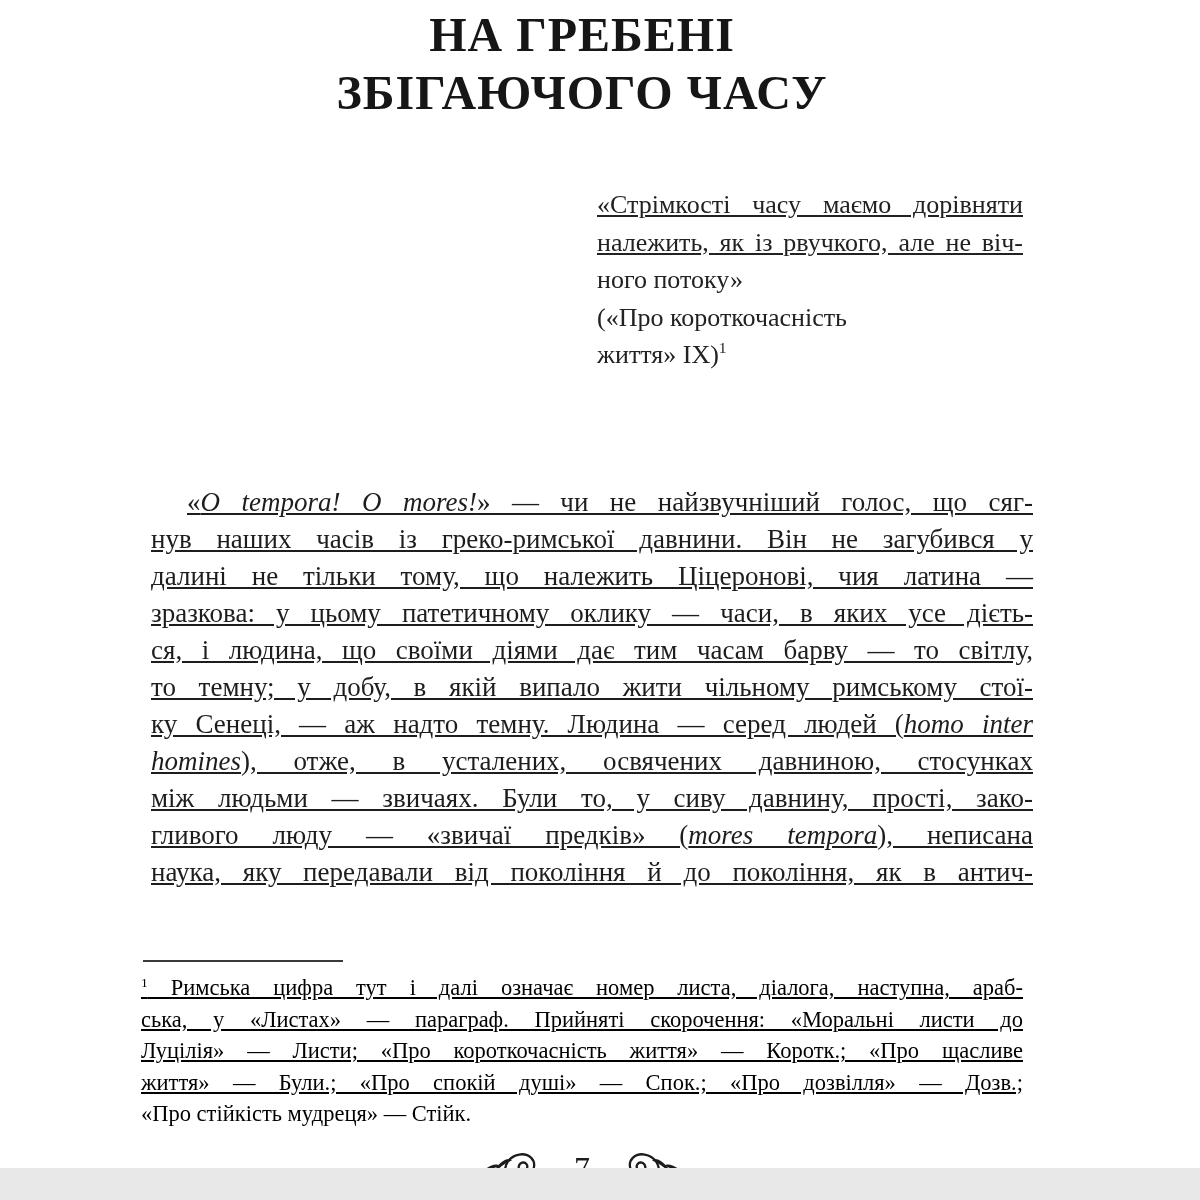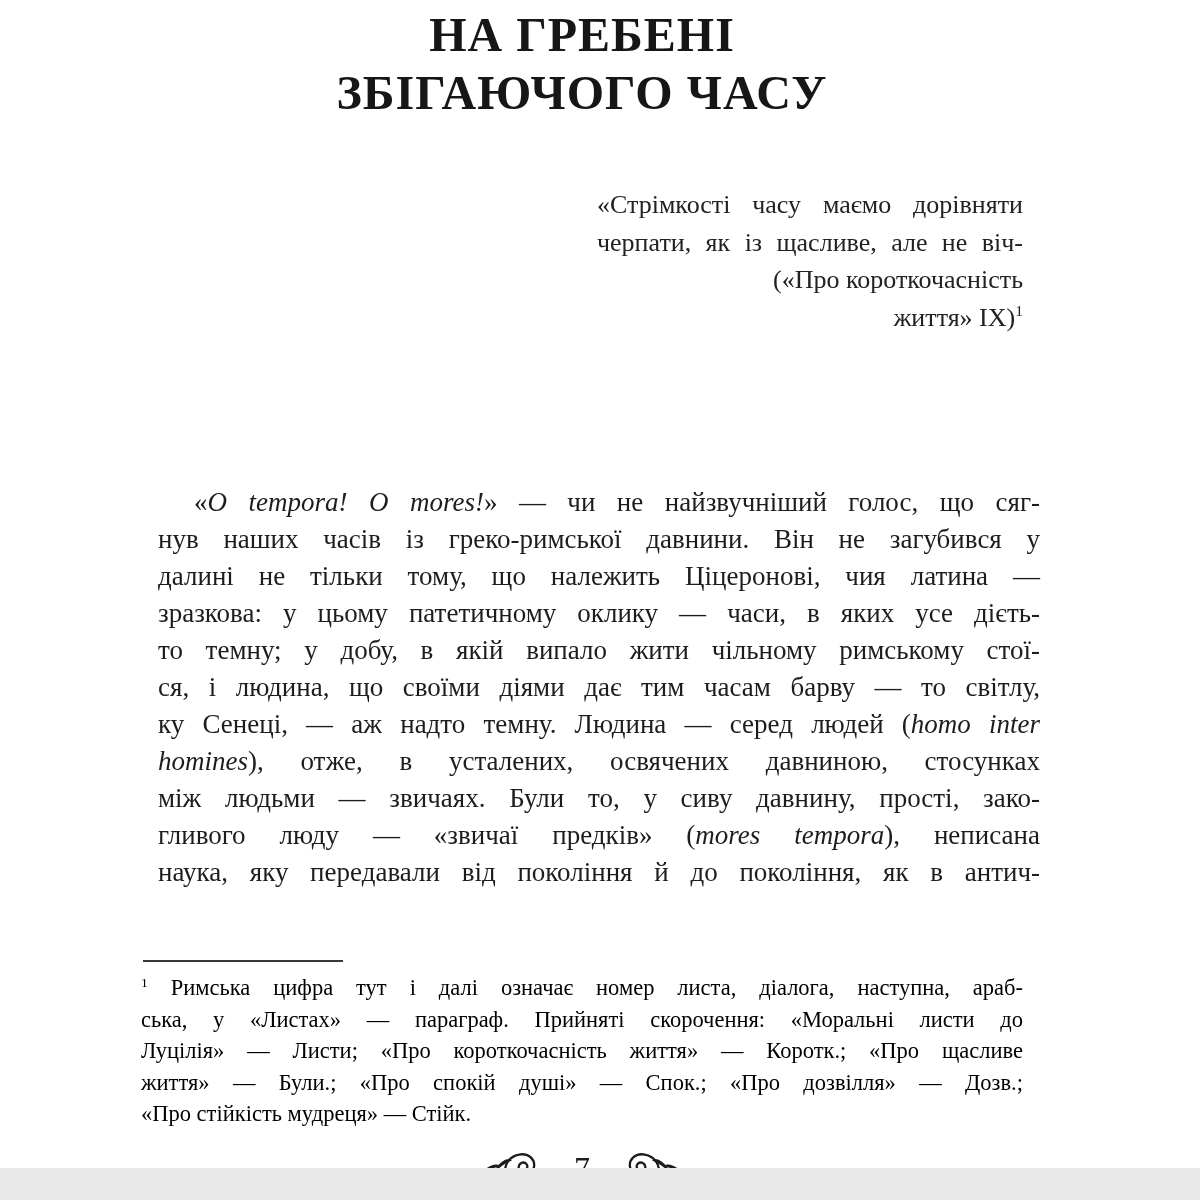--- a/index.html
+++ b/index.html
@@ -22,38 +22,38 @@
     color:#161616;
   }
   
   .epigraph{
     position:absolute;left:597px;top:186px;width:426px;
     font-size:26px;line-height:37.5px;
     color:#222;
   }
   
   .body-text{
-    position:absolute;left:158px;top:484px;width:882px;
+    position:absolute;left:151px;top:484px;width:882px;
     font-size:27px;line-height:37px;
     color:#1d1d1d;
   }
   
   .footnote-rule{
     position:absolute;left:143px;top:960px;width:200px;height:2px;
     background:#3a3a3a;
   }
   .footnote{
     position:absolute;left:141px;top:972px;width:882px;
     font-size:22.5px;line-height:31.5px;
     color:#000000;
   }
   
   .tline{white-space:nowrap;}
-  .tline.just{white-space:normal;text-align:justify;text-align-last:justify;}
-  .tline.al-right{text-align:right;}
+  .tline.just{white-space:normal;text-align:justify;text-align-last:justify;text-decoration:underline;}
+  .tline.al-right{}
   .tline.ind{text-indent:36px;}
   .it{font-style:italic;}
   sup{font-size:0.6em;vertical-align:super;line-height:0;}
   
   .footer{
     position:absolute;left:141px;top:1142px;width:882px;height:52px;
     display:flex;align-items:center;justify-content:center;gap:30px;
   }
   .page-number{
     font-size:32px;color:#1d1d1d;line-height:52px;
@@ -67,32 +67,33 @@
 
 <div class="page">
 
   <div class="chapter-title">
     <div>НА ГРЕБЕНІ</div>
     <div>ЗБІГАЮЧОГО ЧАСУ</div>
   </div>
 
   <div class="epigraph">
       <div class="tline just"><span>«Стрімкості часу маємо дорівняти</span></div>
-      <div class="tline just"><span>черпати, як із щасливе, але не віч-</span></div>
+      <div class="tline just"><span>належить, як із рвучкого, але не віч-</span></div>
+      <div class="tline"><span>ного потоку»</span></div>
       <div class="tline al-right"><span>(«Про короткочасність</span></div>
       <div class="tline al-right"><span>життя» IX)</span><sup>1</sup></div>
     </div>
 
   <div class="body-text">
       <div class="tline just ind"><span>«</span><span class="it">O tempora! O mores!</span><span>» — чи не найзвучніший голос, що сяг-</span></div>
       <div class="tline just"><span>нув наших часів із греко-римської давнини. Він не загубився у</span></div>
       <div class="tline just"><span>далині не тільки тому, що належить Ціцеронові, чия латина —</span></div>
       <div class="tline just"><span>зразкова: у цьому патетичному оклику — часи, в яких усе дієть-</span></div>
+      <div class="tline just"><span>ся, і людина, що своїми діями дає тим часам барву — то світлу,</span></div>
       <div class="tline just"><span>то темну; у добу, в якій випало жити чільному римському стої-</span></div>
-      <div class="tline just"><span>ся, і людина, що своїми діями дає тим часам барву — то світлу,</span></div>
       <div class="tline just"><span>ку Сенеці, — аж надто темну. Людина — серед людей (</span><span class="it">homo inter</span></div>
       <div class="tline just"><span class="it">homines</span><span>), отже, в усталених, освячених давниною, стосунках</span></div>
       <div class="tline just"><span>між людьми — звичаях. Були то, у сиву давнину, прості, зако-</span></div>
       <div class="tline just"><span>гливого люду — «звичаї предків» (</span><span class="it">mores tempora</span><span>), неписана</span></div>
       <div class="tline just"><span>наука, яку передавали від покоління й до покоління, як в антич-</span></div>
     </div>
 
   <div class="footnote-rule"></div>
 
   <div class="footnote">

